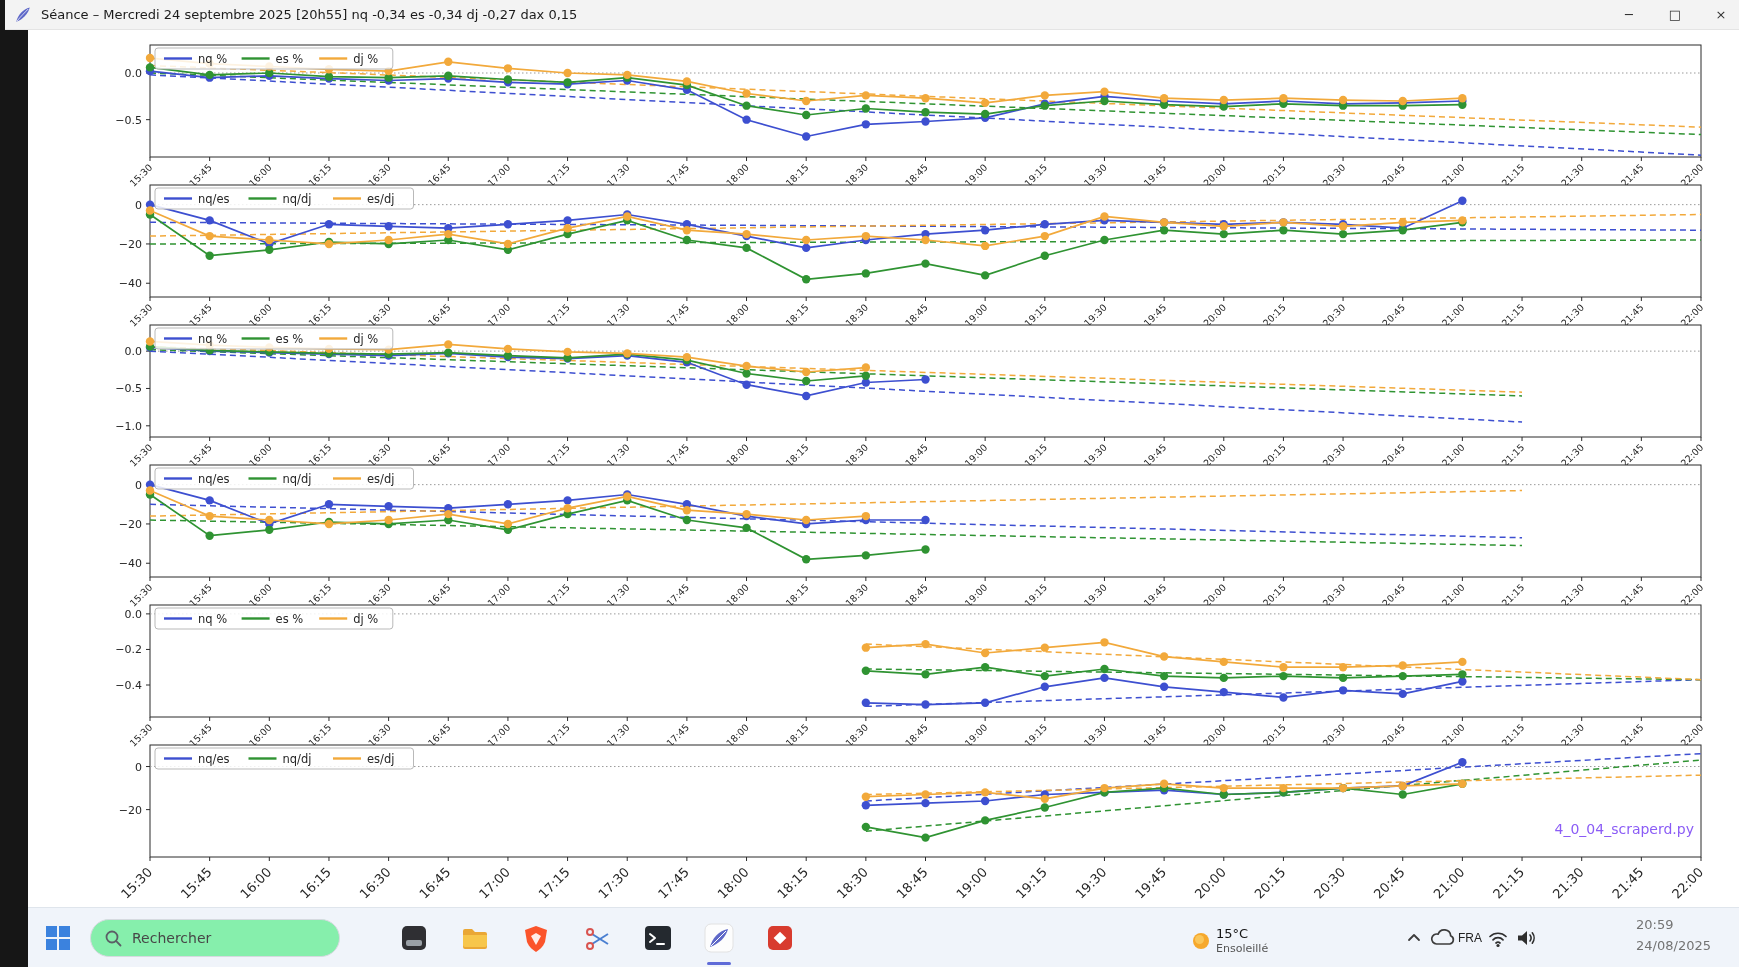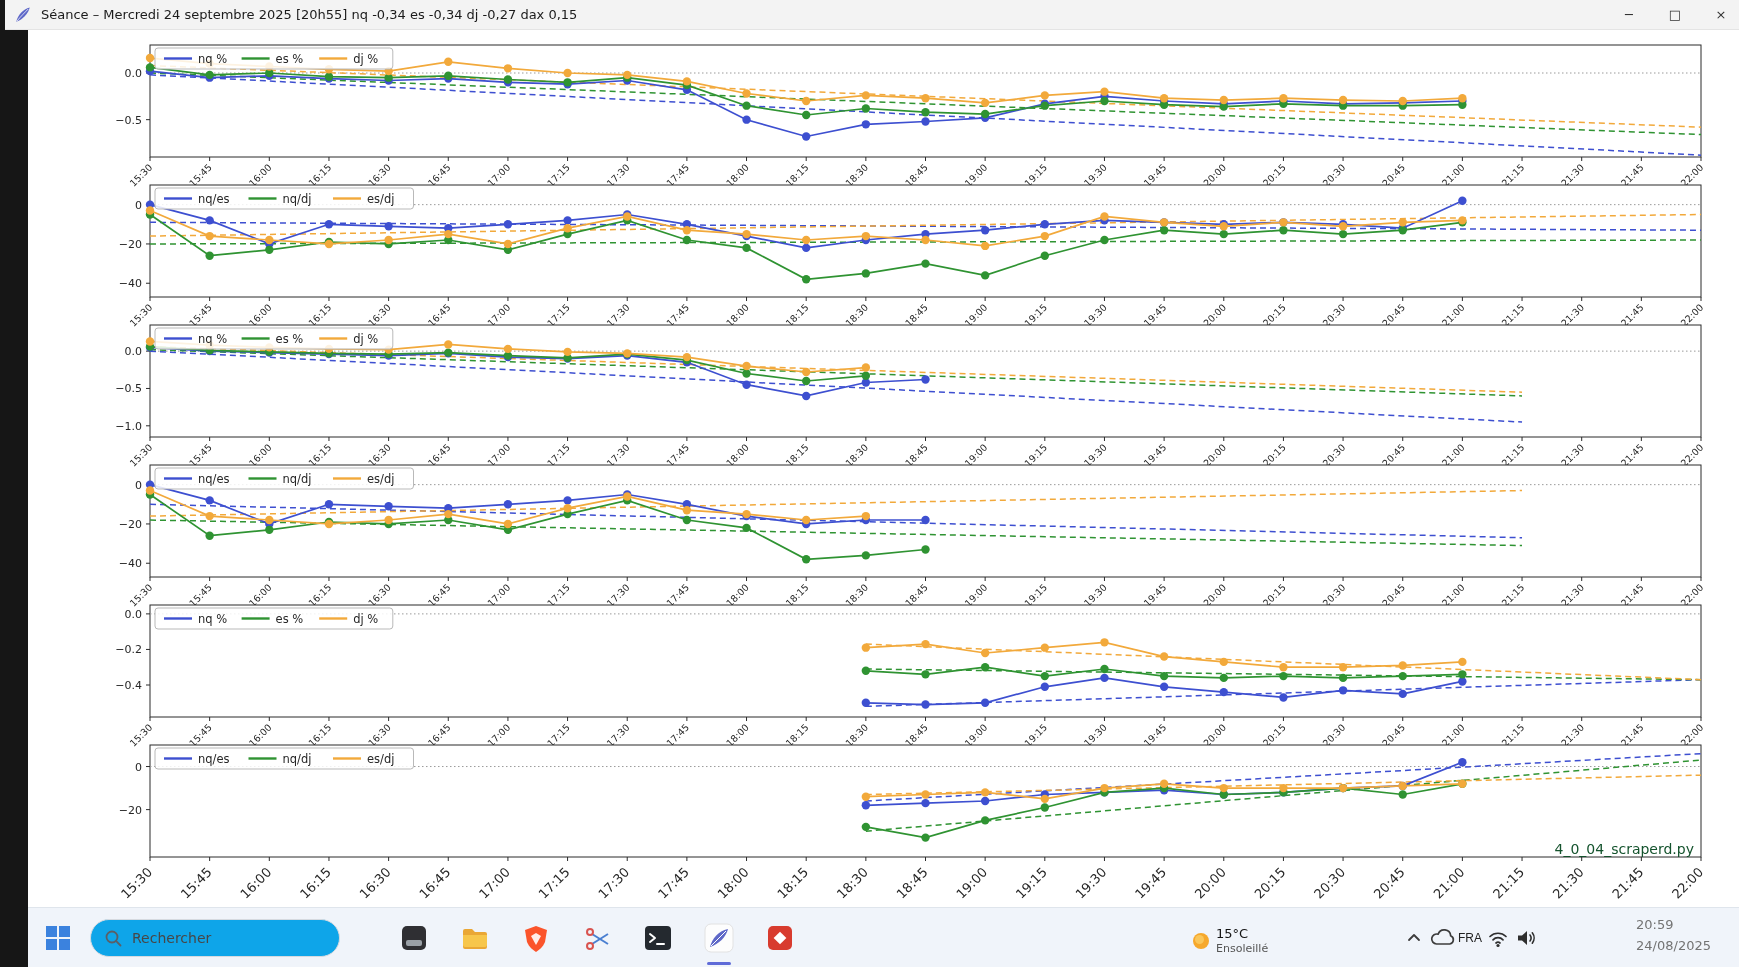--- a/index.html
+++ b/index.html
@@ -6,25 +6,25 @@
   html,body{width:1739px;height:967px;overflow:hidden;background:#161616;font-family:"DejaVu Sans",sans-serif}
   .screen{position:absolute;inset:0}
   .titlebar{position:absolute;left:5px;top:0;width:1739px;height:30px;background:#f3f3f3;border-bottom:1px solid #e4e4e4;display:flex;align-items:center}
   .app-ic{margin-left:9px;display:flex;align-items:center}
   .title-text{margin-left:9px;font-size:13px;color:#1b1b1b;white-space:nowrap}
   .win-controls{margin-left:auto;display:flex;height:100%}
   .win-btn{width:46px;height:100%;border:0;background:transparent;font-size:13px;color:#333;display:flex;align-items:center;justify-content:center;font-family:inherit;cursor:default}
   .figure{position:absolute;left:28px;top:30px;width:1711px;height:877px;background:#fff;overflow:hidden}
   svg.chart{display:block;overflow:visible}
   #chart0{margin-top:14px}
-  .watermark{position:absolute;right:45px;top:811px;font-size:14px;color:#14532d}
+  .watermark{position:absolute;right:45px;top:791px;font-size:14px;color:#8b5cf6}
   .taskbar{position:absolute;left:28px;bottom:0;width:1711px;height:60px;background:#f0f4fa;border-top:1px solid #dfe5ec}
   .tbtn{border:0;background:transparent;display:flex;align-items:center;justify-content:center;cursor:default}
   .start{position:absolute;left:10px;top:10px;width:40px;height:40px}
-  .search{position:absolute;left:62px;top:11px;width:250px;height:38px;background:#0ea5e9;border:1px solid #d6dae0;border-radius:19px;display:flex;align-items:center;gap:10px;padding-left:13px}
+  .search{position:absolute;left:62px;top:11px;width:250px;height:38px;background:#86efac;border:1px solid #d6dae0;border-radius:19px;display:flex;align-items:center;gap:10px;padding-left:13px}
   .search-label{font-size:14px;color:#474747}
   .apps{position:absolute;left:366px;top:10px;display:flex;gap:21px}
   .app-tile{width:40px;height:40px;border:0;background:transparent;position:relative;display:flex;align-items:center;justify-content:center;cursor:default}
   .app-tile.active::after{content:"";position:absolute;bottom:-7px;left:8px;width:24px;height:3px;border-radius:2px;background:#5f6bd8}
   .weather{position:absolute;left:1150px;top:4px;height:44px;display:flex;align-items:flex-end;padding:0 8px;border-radius:6px}
   .w-texts{display:flex;flex-direction:column;line-height:1.25;text-align:left}
   .w-temp{font-size:13px;color:#131313}
   .w-cond{font-size:11px;color:#555}
   .tray{position:absolute;left:1372px;top:10px;height:40px;display:flex;align-items:center}
   .tray .tbtn{width:28px;height:36px}

